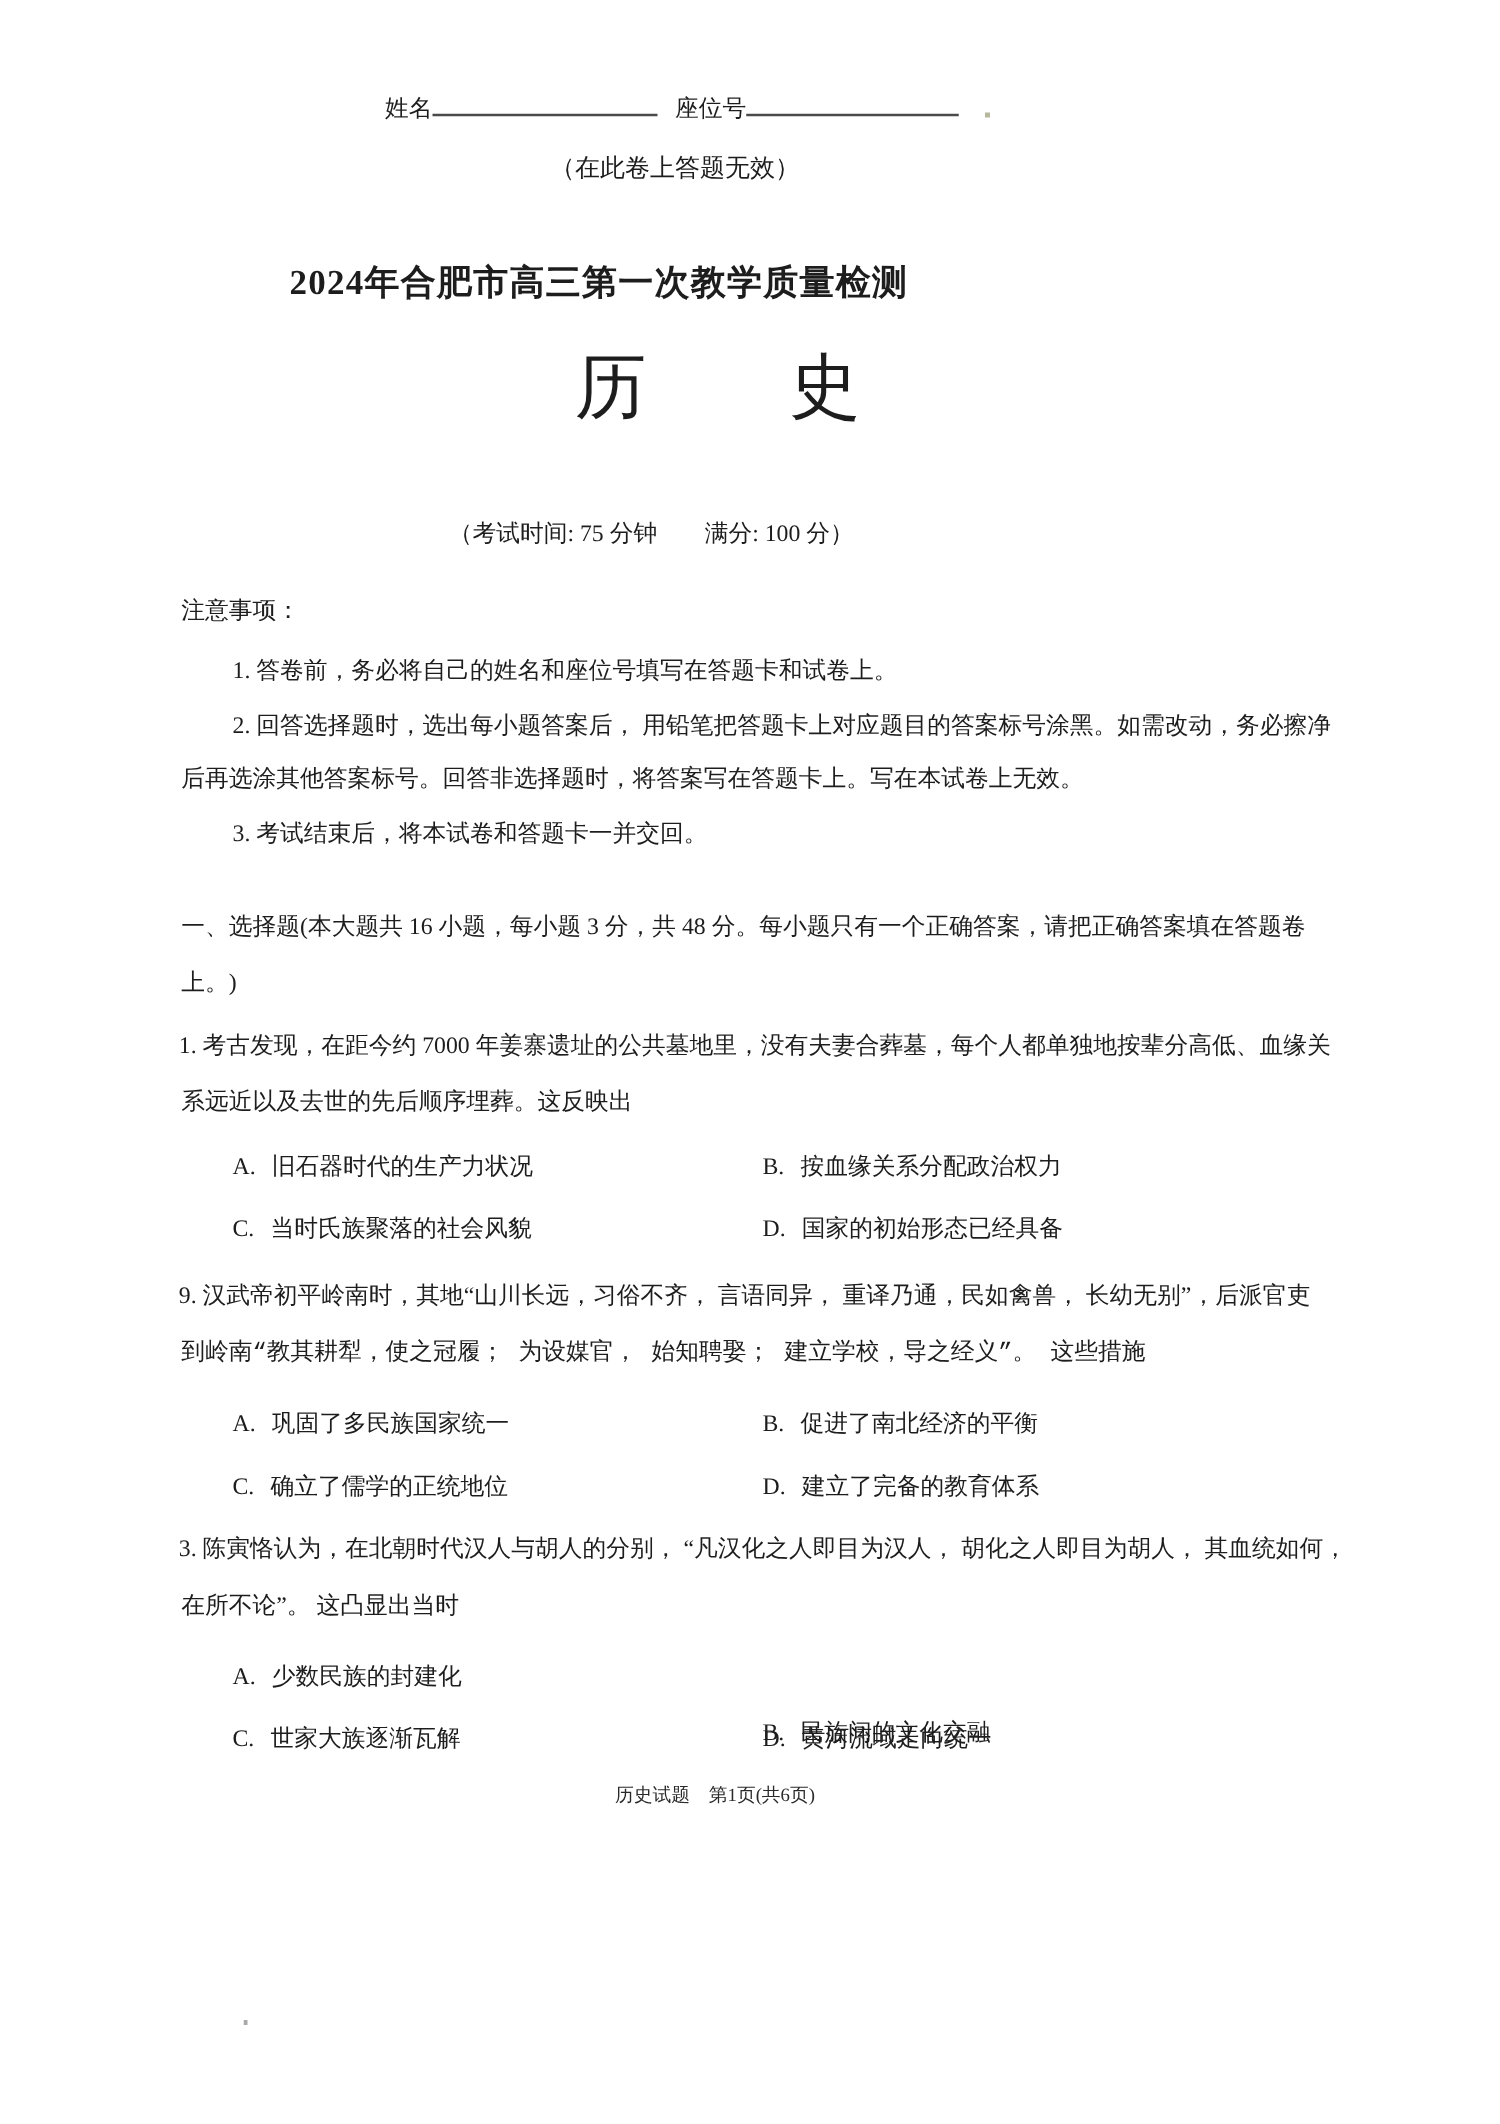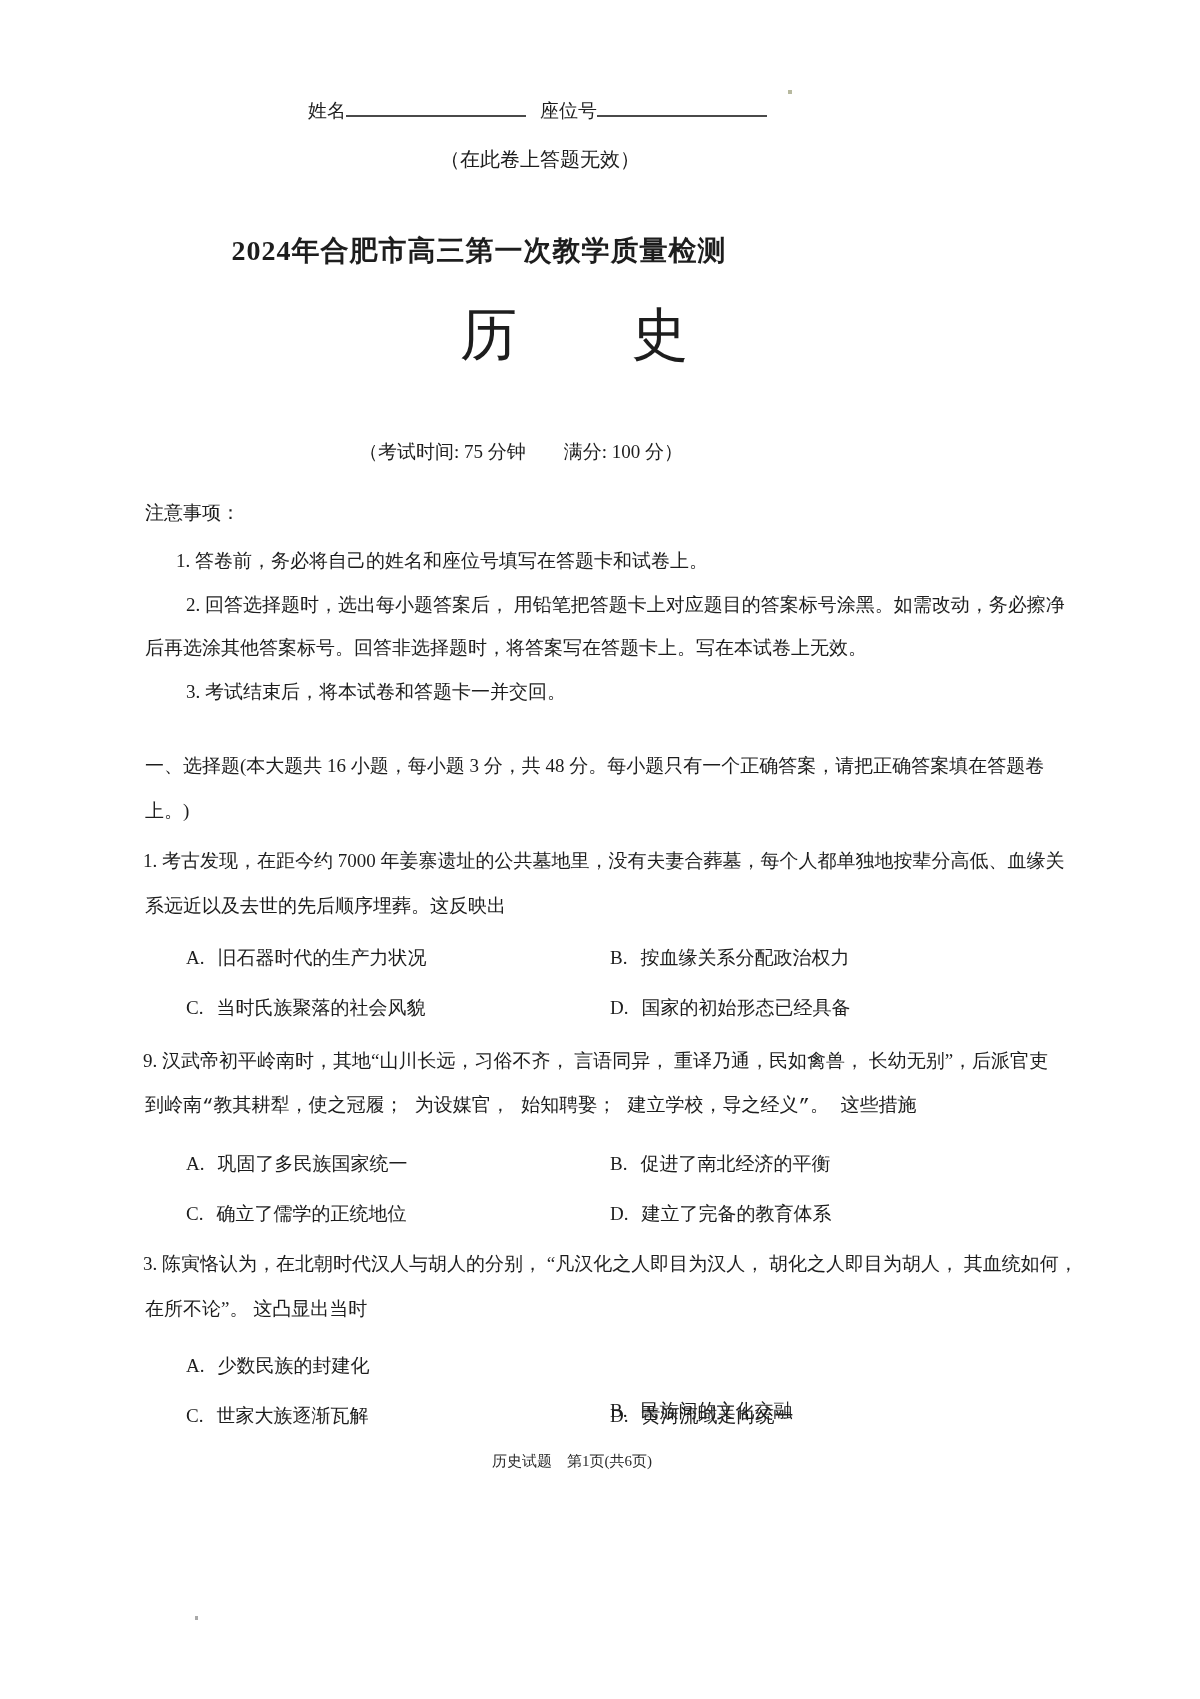--- a/index.html
+++ b/index.html
@@ -11,21 +11,20 @@
     background: #ffffff;
     font-family: "Liberation Serif", "DejaVu Serif", serif;
     color: #1d1d1d;
     overflow: hidden;
   }
   .abs {
     position: absolute;
     white-space: nowrap;
     font-size: 19px;
     line-height: 26px;
-    margin-top: 24px;
   }
   .center1080 { left: 0; width: 1080px; text-align: center; }
   .center1200 { left: 0; width: 1200px; text-align: center; }
   .doc-title {
     font-size: 28px;
     font-weight: bold;
     letter-spacing: 1px;
     transform: translateX(-61px);
   }
   .doc-subject {
@@ -58,21 +57,21 @@
 
   <div class="abs center1080" style="top:122px; font-size:20px;text-align:center;">（在此卷上答题无效）</div>
 
   <div class="abs center1080 doc-title" style="top:214px;">2024年合肥市高三第一次教学质量检测</div>
 
   <div class="abs center1080 doc-subject" style="top:298px;">历　　史</div>
 
   <div class="abs center1080 exam-info" style="top:415px;">（考试时间: 75 分钟　　满分: 100 分）</div>
 
   <div class="abs" style="left:145px; top:476px;">注意事项：</div>
-  <div class="abs" style="left:176px; top:524px;">1. 答卷前，务必将自己的姓名和座位号填写在答题卡和试卷上。</div>
+  <div class="abs" style="left:186px; top:524px;">1. 答卷前，务必将自己的姓名和座位号填写在答题卡和试卷上。</div>
   <div class="abs" style="left:186px; top:568px;text-align:center;">2. 回答选择题时，选出每小题答案后， 用铅笔把答题卡上对应题目的答案标号涂黑。如需改动，务必擦净</div>
   <div class="abs" style="left:145px; top:611px;">后再选涂其他答案标号。回答非选择题时，将答案写在答题卡上。写在本试卷上无效。</div>
   <div class="abs" style="left:186px; top:655px;">3. 考试结束后，将本试卷和答题卡一并交回。</div>
 
   <div class="abs" style="left:145px; top:729px;">一、选择题(本大题共 16 小题，每小题 3 分，共 48 分。每小题只有一个正确答案，请把正确答案填在答题卷</div>
   <div class="abs" style="left:145px; top:774px;">上。)</div>
 
   <div class="abs" style="left:143px; top:824px;">1. 考古发现，在距今约 7000 年姜寨遗址的公共墓地里，没有夫妻合葬墓，每个人都单独地按辈分高低、血缘关</div>
   <div class="abs" style="left:145px; top:869px;">系远近以及去世的先后顺序埋葬。这反映出</div>
   <div class="abs" style="left:186px; top:921px;"><span class="opt-label">A.</span><span>旧石器时代的生产力状况</span></div>

